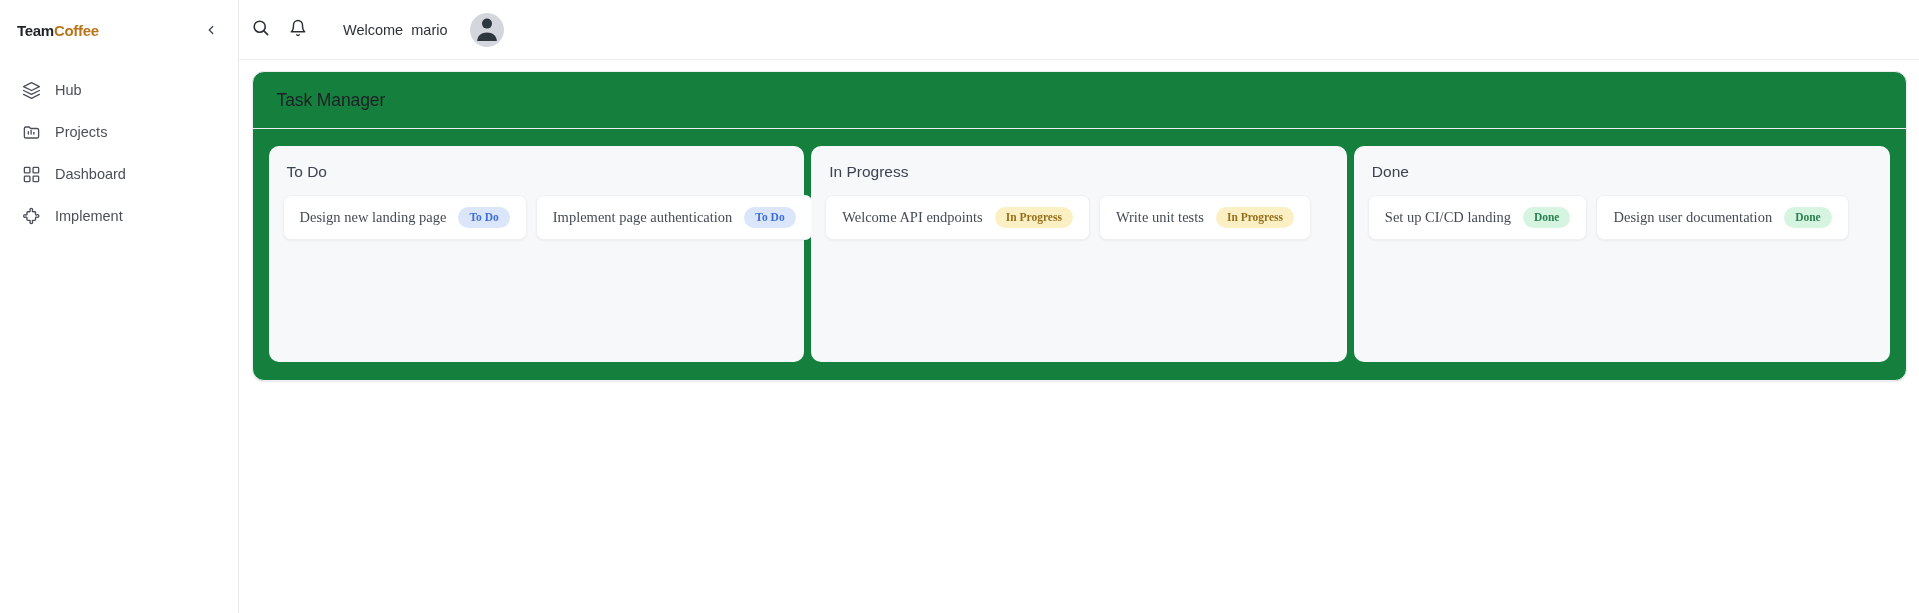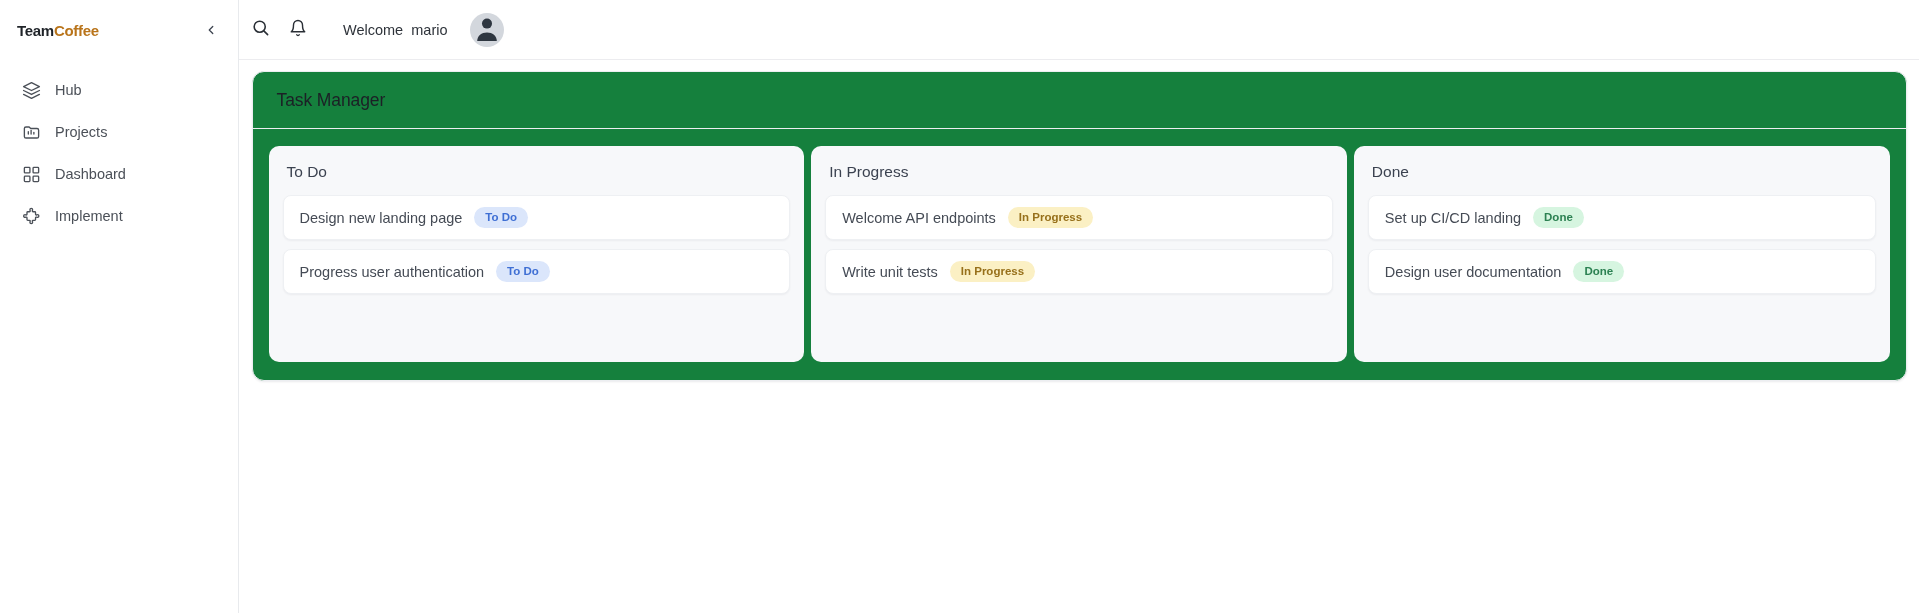--- a/index.html
+++ b/index.html
@@ -92,21 +92,21 @@
     flex: 1 1 0; min-width: 0;
     background: #f7f8fa;
     border-radius: 10px;
     padding: 17px 14px 16px 14px;
     min-height: 216px;
     display: flex; flex-direction: column;
   }
   .column-title {
     font-size: 15.5px; color: #3b4250; margin: 0 0 14px 4px; font-weight: 400;
   }
-  .cards { display: flex; flex-direction: column; gap: 9px; }
+  .cards { display: flex; flex-direction: row; gap: 9px; font-family: Liberation Serif, serif; }
   .task-card {
     background: #ffffff;
     border: 1px solid #eef0f3;
     border-radius: 8px;
     box-shadow: 0 1px 2px rgba(16,24,40,.05);
     height: 45px;
     display: flex; align-items: center; gap: 12px;
     padding: 0 16px; cursor: pointer;
   }
   .task-title { font-size: 14.5px; color: #454b55; white-space: nowrap; }
@@ -229,21 +229,21 @@
         <div class="board">
 
           <div class="column">
             <div class="column-title">To Do</div>
             <div class="cards">
               <div class="task-card">
                 <span class="task-title">Design new landing page</span>
                 <span class="badge badge-todo">To Do</span>
               </div>
               <div class="task-card">
-                <span class="task-title">Progress user authentication</span>
+                <span class="task-title">Implement page authentication</span>
                 <span class="badge badge-todo">To Do</span>
               </div>
             </div>
           </div>
 
           <div class="column">
             <div class="column-title">In Progress</div>
             <div class="cards">
               <div class="task-card">
                 <span class="task-title">Welcome API endpoints</span>

